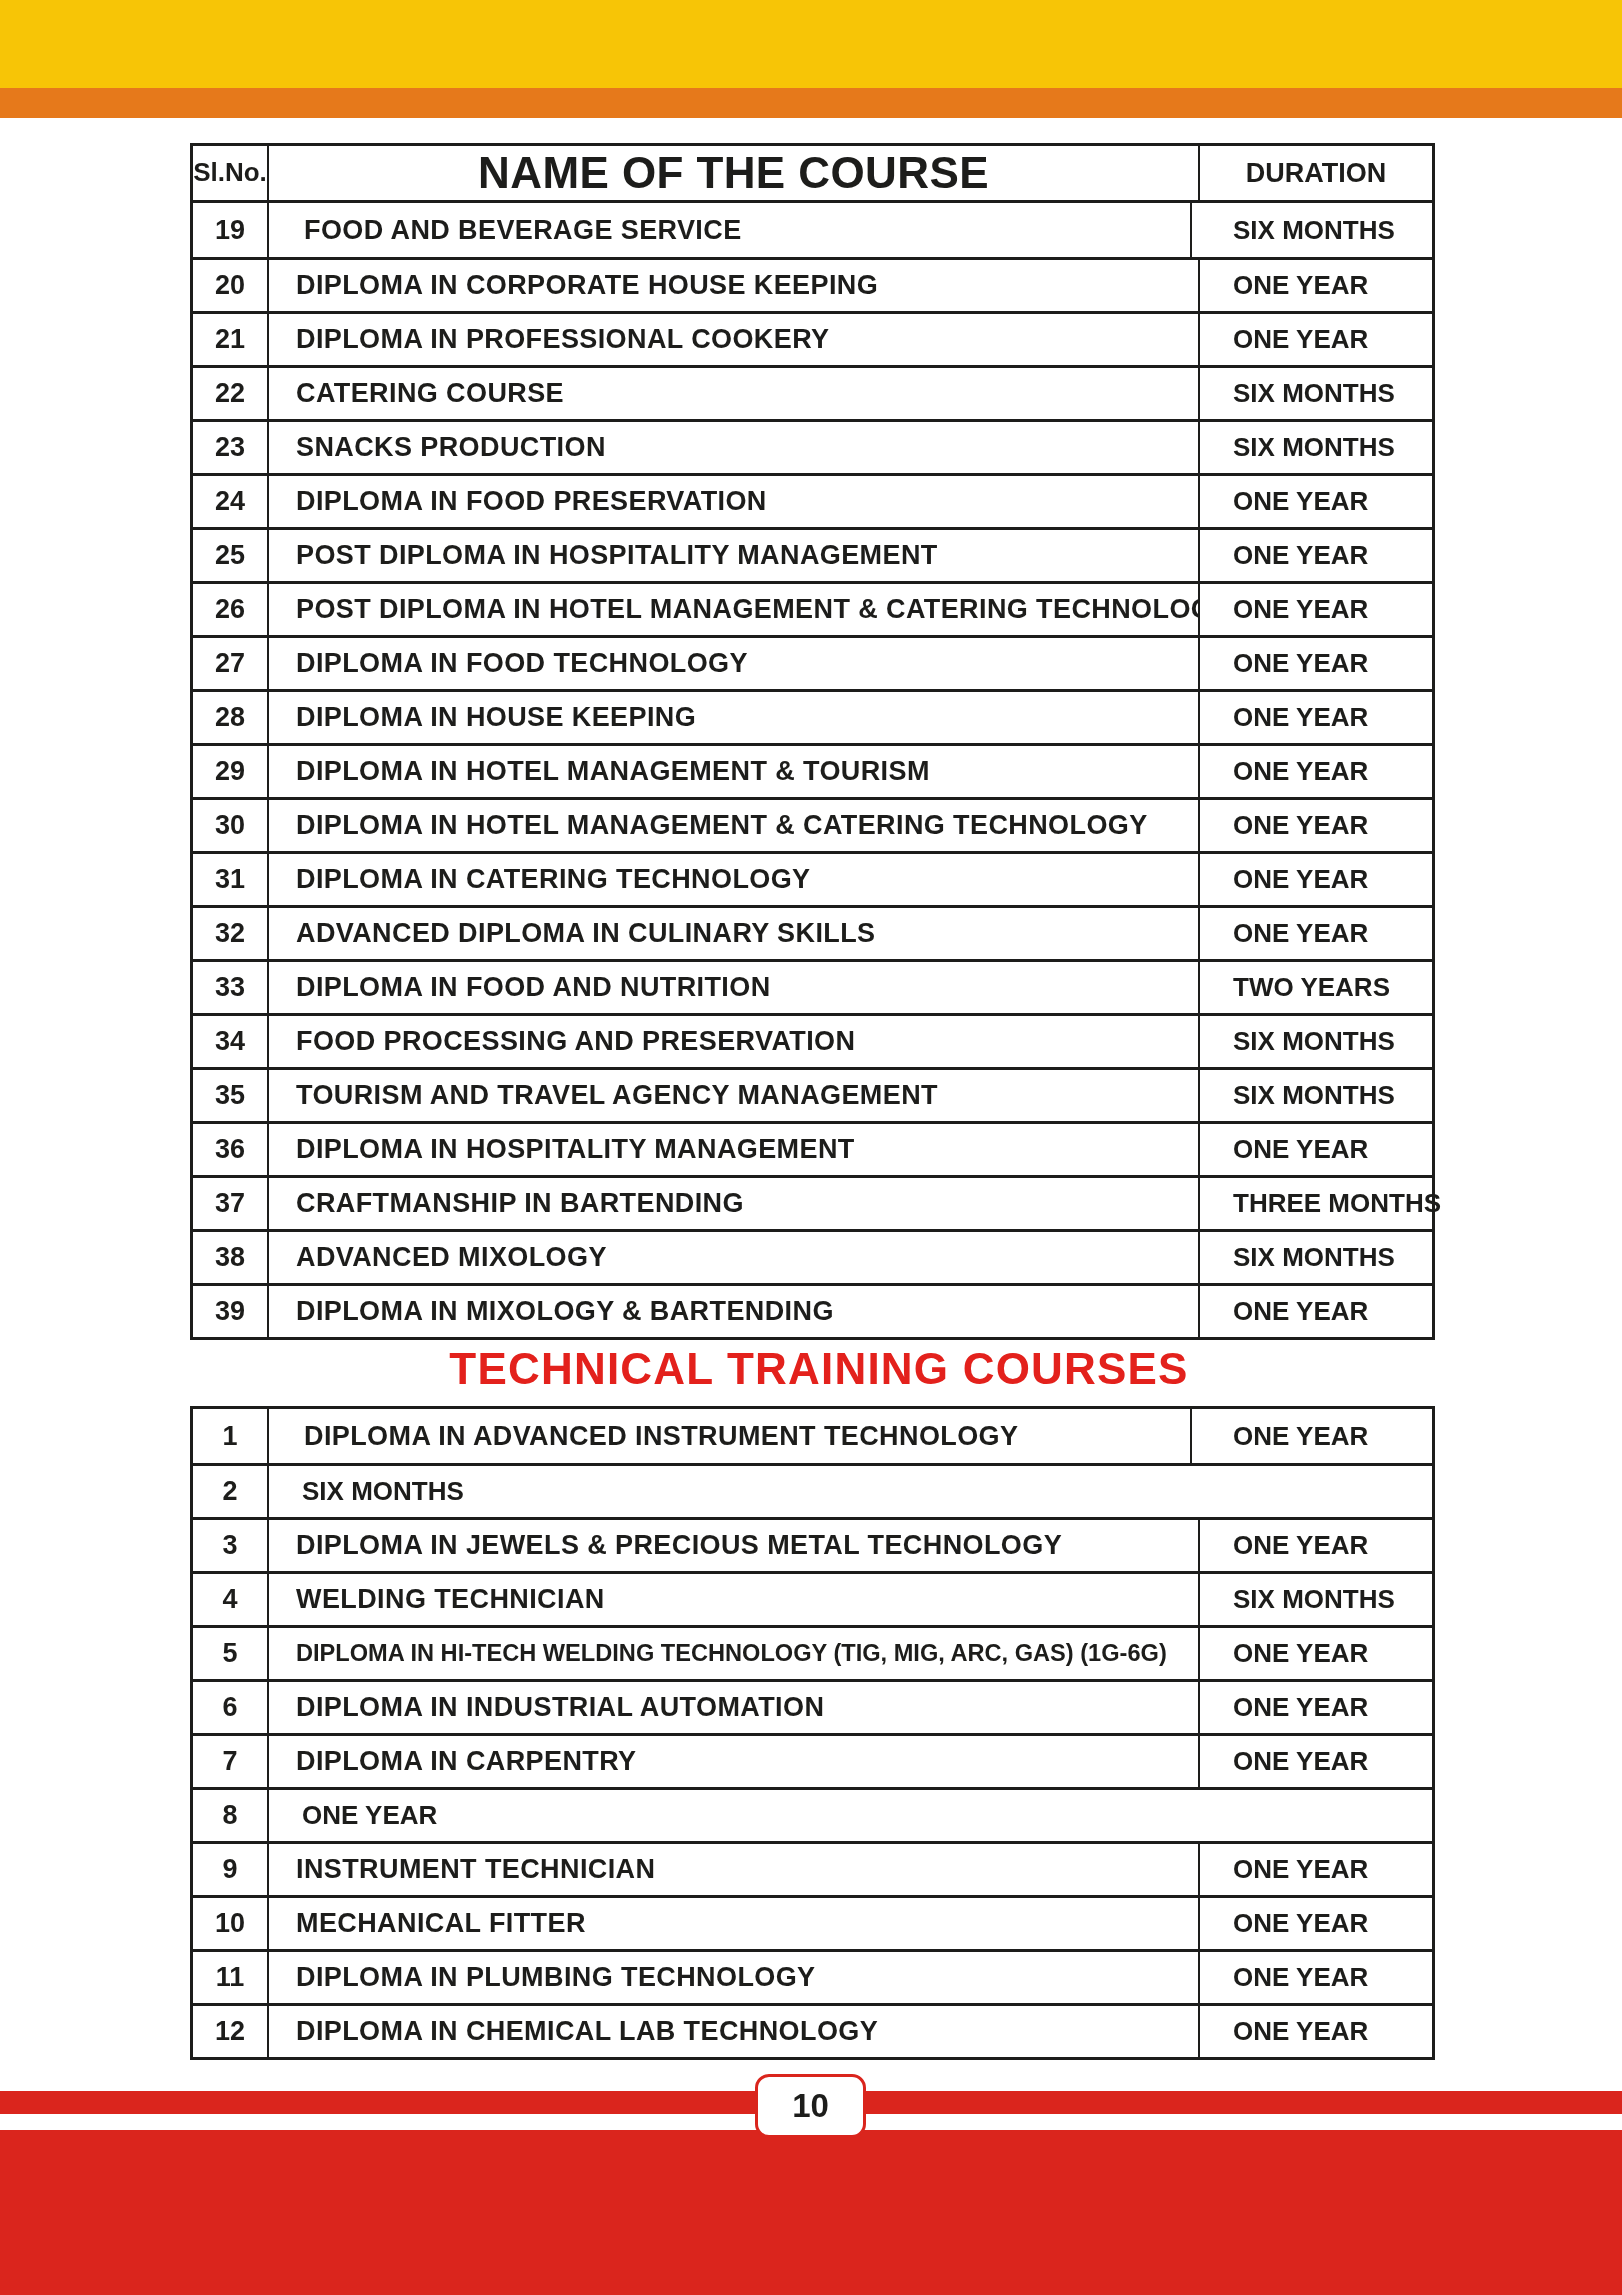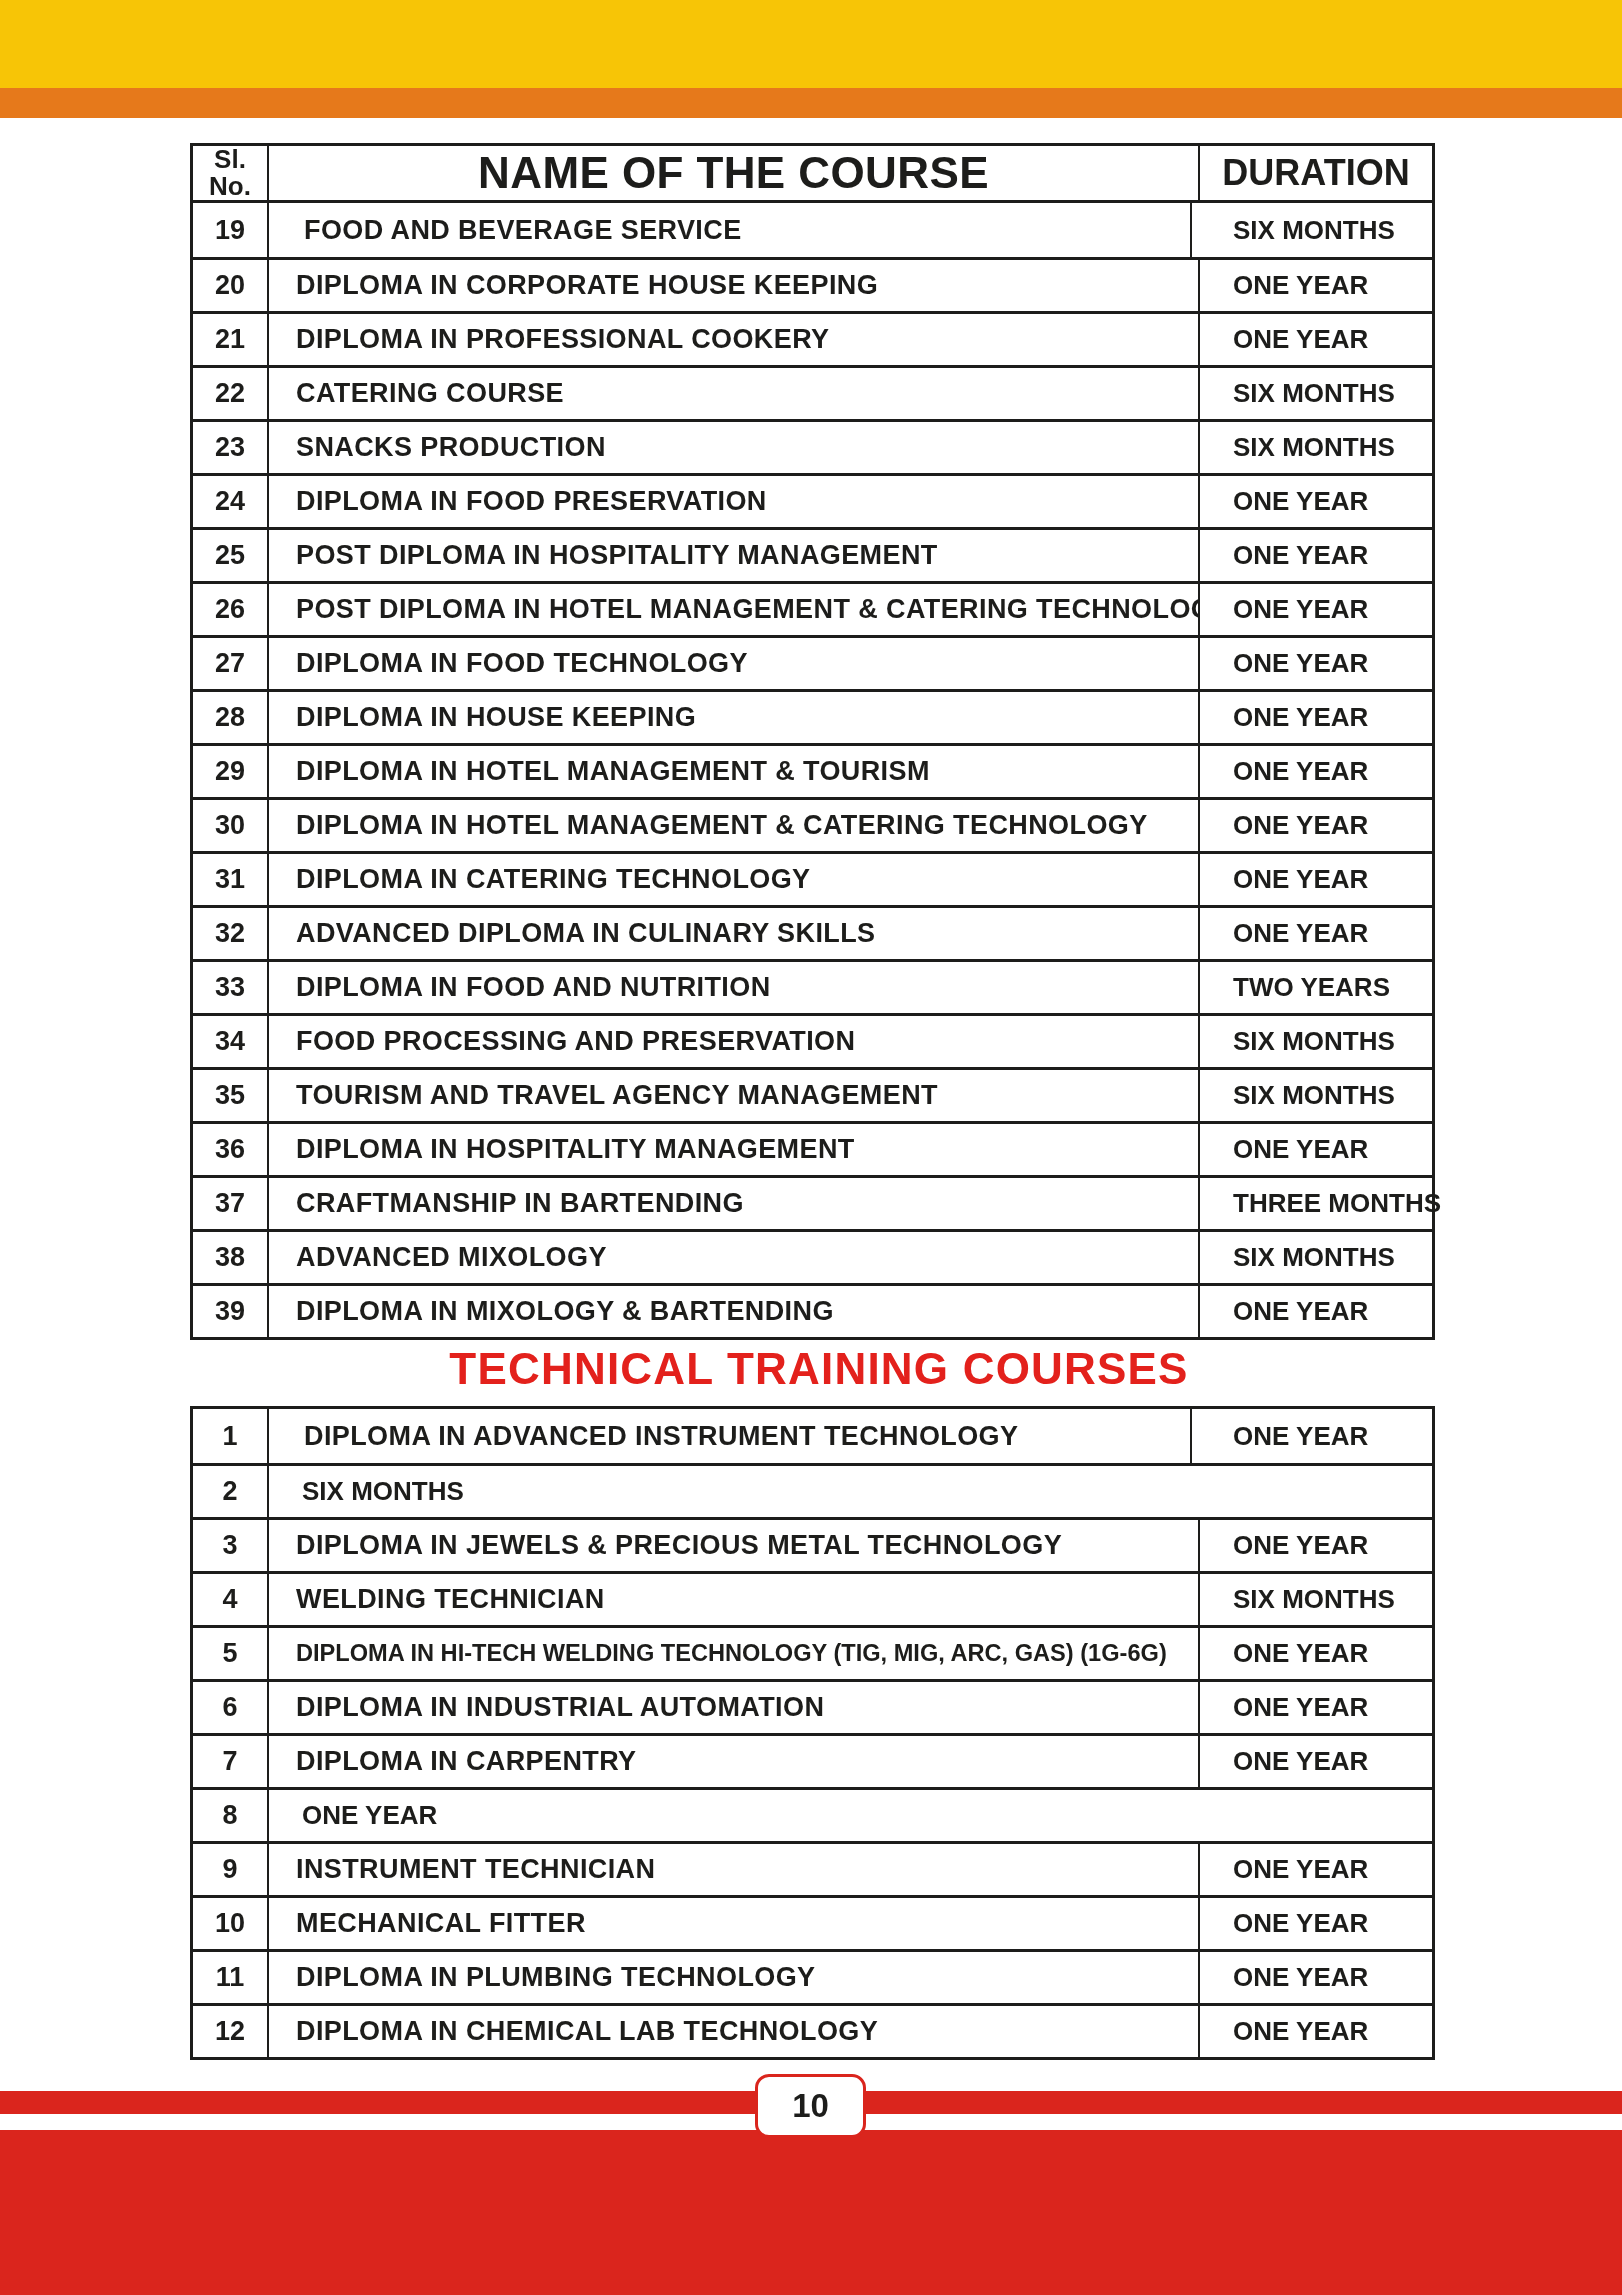--- a/index.html
+++ b/index.html
@@ -42,23 +42,23 @@
     flex:1; border-right:2.4px solid var(--ink, #1d1d1b);
     padding-left:27px; font-size:27px; font-weight:bold;
     letter-spacing:0.4px; white-space:nowrap; overflow:hidden;
   }
   .cell-name.long { font-size:23.6px; letter-spacing:0; }
   .cell-dur {
     width:232px; padding-left:33px;
     font-size:26px; font-weight:bold; white-space:nowrap;
   }
 
-  .thead-row .cell-sl { flex-direction:column; justify-content:center; line-height:1.04; font-size:26px; }
+  .thead-row .cell-sl { flex-direction:row; justify-content:center; line-height:1.04; font-size:26px; }
   .thead-row .cell-name { justify-content:center; padding-left:0; font-size:44px; letter-spacing:0.4px; }
-  .thead-row .cell-dur { justify-content:center; padding-left:0; font-size:36px;border-radius:10px; }
+  .thead-row .cell-dur { justify-content:center; padding-left:0; font-size:27px;border-radius:10px; }
 
   
   .section-heading {
     position:absolute; top:1344px; left:8px; width:100%;
     text-align:center; font-size:44px; font-weight:bold;
     letter-spacing:1.2px; color:var(--heading-red, #E3211C);
   }
 
   
   .footer-stripe { position:absolute; top:2091px; left:0; width:100%; height:23px; background:var(--accent-red, #DA251D); }

